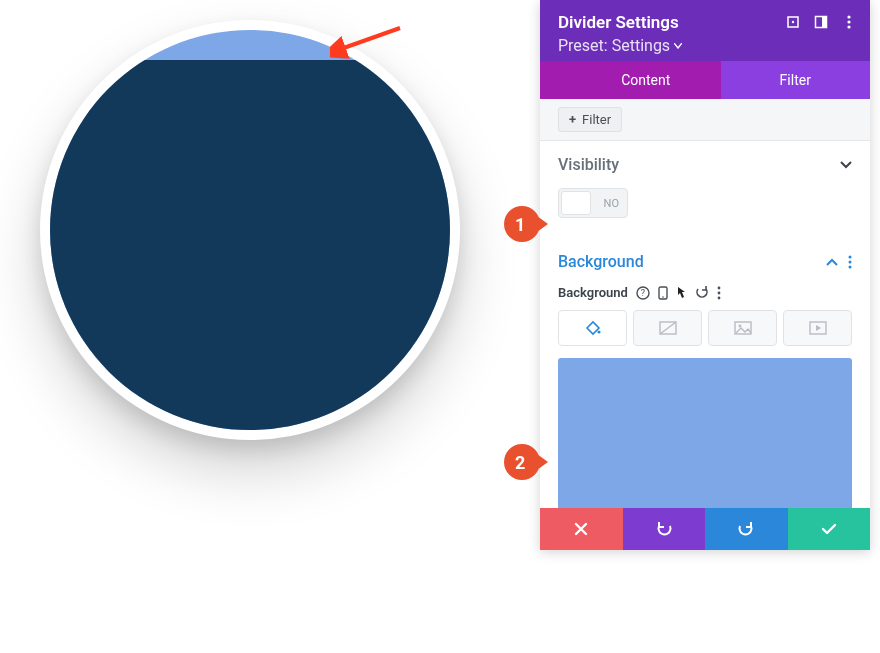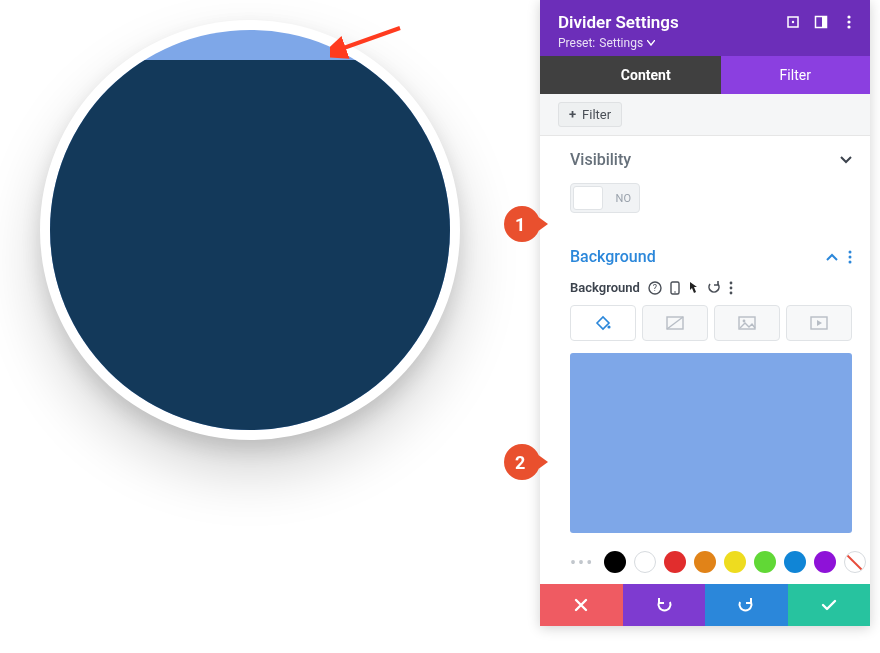--- a/index.html
+++ b/index.html
@@ -55,56 +55,56 @@
     color: #fff; font-weight: 700; font-size: 18px;
     pointer-events: none;
     z-index: 50;
   }
 
   
   .panel {
     position: absolute;
     right: 10px; top: 0;
     width: 330px;
-    height: 626px;
+    height: 550px;
     display: flex; flex-direction: column;
     background: #ffffff;
     box-shadow: 0 2px 12px rgba(0,0,0,0.18);
   }
 
   .panel-header {
     background: #6c2eb9;
     color: #fff;
     padding: 12px 14px 6px 18px;
   }
   .panel-header-row {
     display: flex; align-items: center; justify-content: space-between;
   }
   .panel-title { font-size: 17px; font-weight: 600; }
   .panel-header-icons { display: flex; gap: 14px; }
   .panel-header-icons .hicon { width: 14px; height: 14px; display:flex; align-items:center; justify-content:center; cursor:pointer; }
   .preset {
-    font-size: 12px; color: rgba(255,255,255,0.85);
+    font-size: 16px; color: rgba(255,255,255,0.85);
     margin-top: 4px; display:flex; align-items:center; gap:4px;
     cursor: pointer;
   }
 
   .panel-tabs {
     background: #8b3fe0;
     display: flex;
     color: #fff;
     font-size: 14px;
   }
   .panel-tab {
     flex: 1;
     padding: 11px 0;
     text-align: center;
     cursor: pointer;
   }
-  .panel-tab.active { background: #404040; font-weight: 700; padding-left: 31px; }
+  .panel-tab.active { background: #a21caf; font-weight: 400; padding-left: 31px; }
 
   .search-row {
     display: flex; align-items: center; justify-content: space-between;
     background: #f5f6f7;
     border-bottom: 1px solid #e6e6e6;
     padding: 8px 8px 8px 18px;
     font-size: 13px; color: #8a8f98;
   }
   .filter-btn {
     display: flex; align-items: center; gap: 6px;
@@ -119,21 +119,20 @@
     background: transparent; border: none; outline: none;
     font-size: 13px; color: #4a4f57;
     width: 170px;
   }
   .search-input::placeholder { color: #9ba0a8; }
 
   .panel-body {
     flex: 1;
     overflow-y: auto;
     padding-bottom: 10px;
-    margin-left: 12px;
   }
 
   .section {
     padding: 0 18px;
   }
   .section-header {
     display: flex; align-items: center; justify-content: space-between;
     padding: 14px 0 14px 0;
     cursor: pointer;
   }

